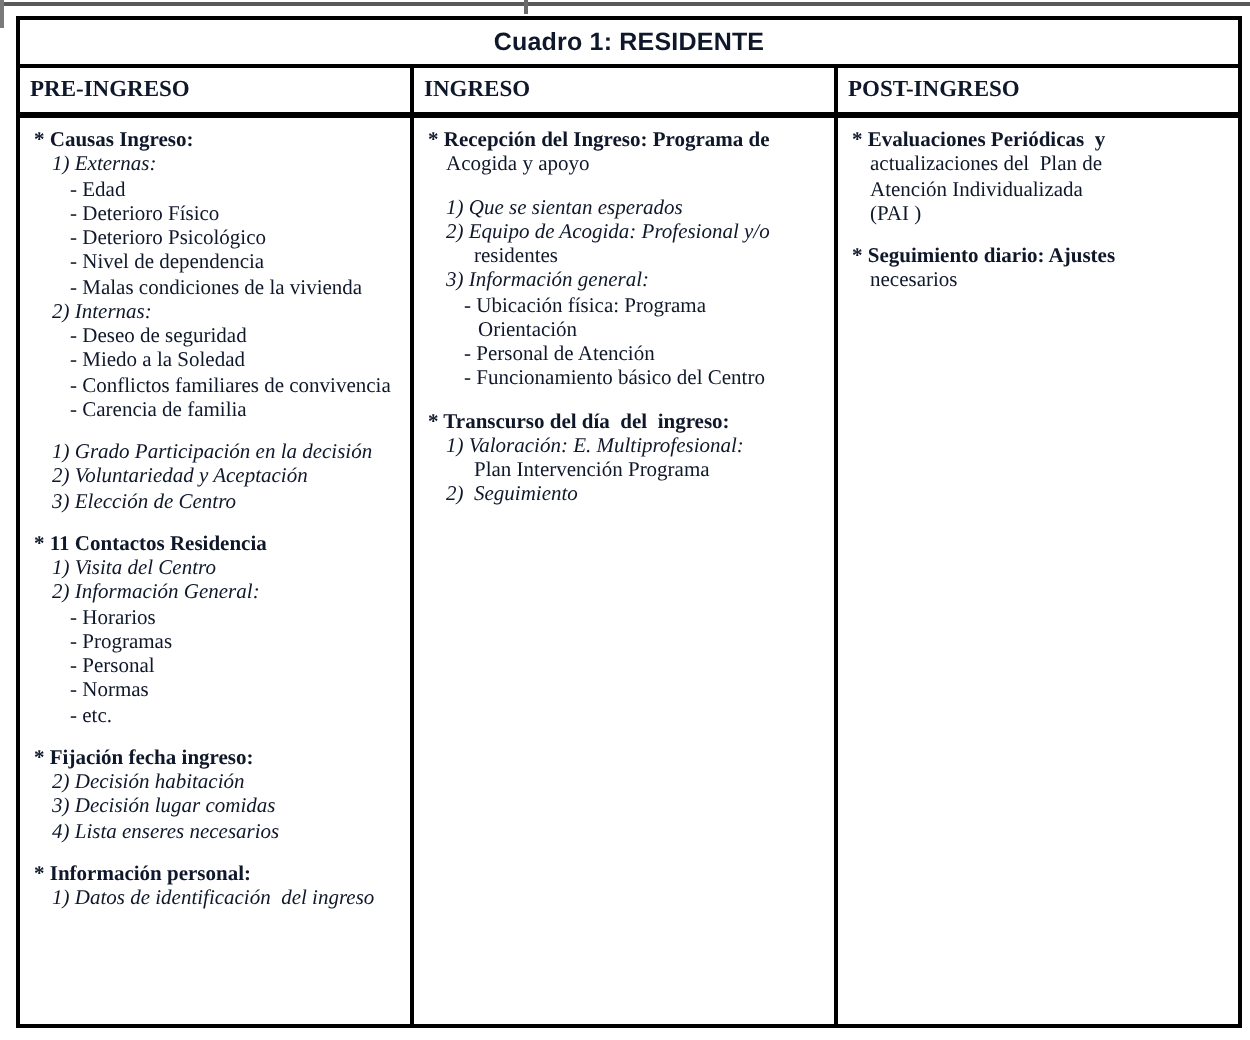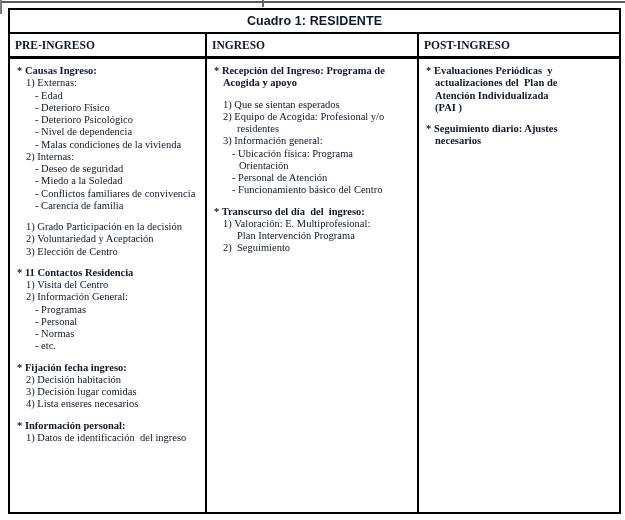--- a/index.html
+++ b/index.html
@@ -85,22 +85,22 @@
     padding-top: 6px;
     padding-left: 6px;
     padding-right: 3px;
   }
   .line {
     font-size: 10.5px;
     line-height: 12.25px;
     white-space: pre;
   }
   .line.h  { padding-left: 1px;  font-weight: bold; }
-  .line.hc { padding-left: 10px; font-weight: bold; }
-  .line.n  { padding-left: 10px; }
+  .line.hc { padding-left: 10px; font-weight: normal; }
+  .line.n  { padding-left: 10px; font-style: italic; }
   .line.nc { padding-left: 24px; }
   .line.d  { padding-left: 19px; }
   .line.dc { padding-left: 26px; }
   .line.blank { height: 9px; line-height: 9px; }
 </style>
 </head>
 <body>
 
 <div class="page">
 
@@ -135,20 +135,21 @@
           <div class="line d">- Conflictos familiares de convivencia</div>
           <div class="line d">- Carencia de familia</div>
           <div class="line blank"></div>
           <div class="line n">1) Grado Participación en la decisión</div>
           <div class="line n">2) Voluntariedad y Aceptación</div>
           <div class="line n">3) Elección de Centro</div>
           <div class="line blank"></div>
           <div class="line h">* 11 Contactos Residencia</div>
           <div class="line n">1) Visita del Centro</div>
           <div class="line n">2) Información General:</div>
+          <div class="line d">- Horarios</div>
           <div class="line d">- Programas</div>
           <div class="line d">- Personal</div>
           <div class="line d">- Normas</div>
           <div class="line d">- etc.</div>
           <div class="line blank"></div>
           <div class="line h">* Fijación fecha ingreso:</div>
           <div class="line n">2) Decisión habitación</div>
           <div class="line n">3) Decisión lugar comidas</div>
           <div class="line n">4) Lista enseres necesarios</div>
           <div class="line blank"></div>

